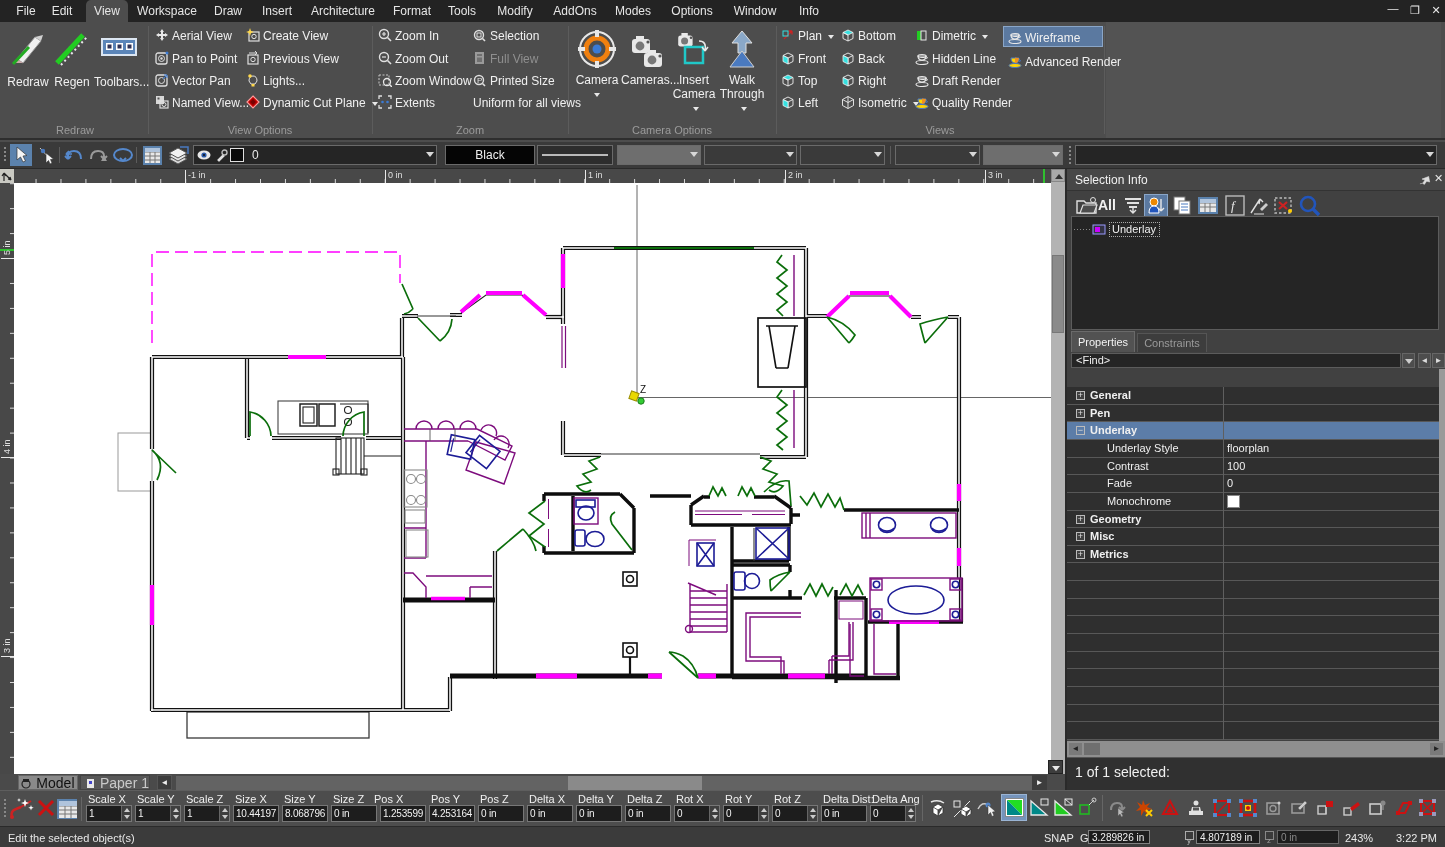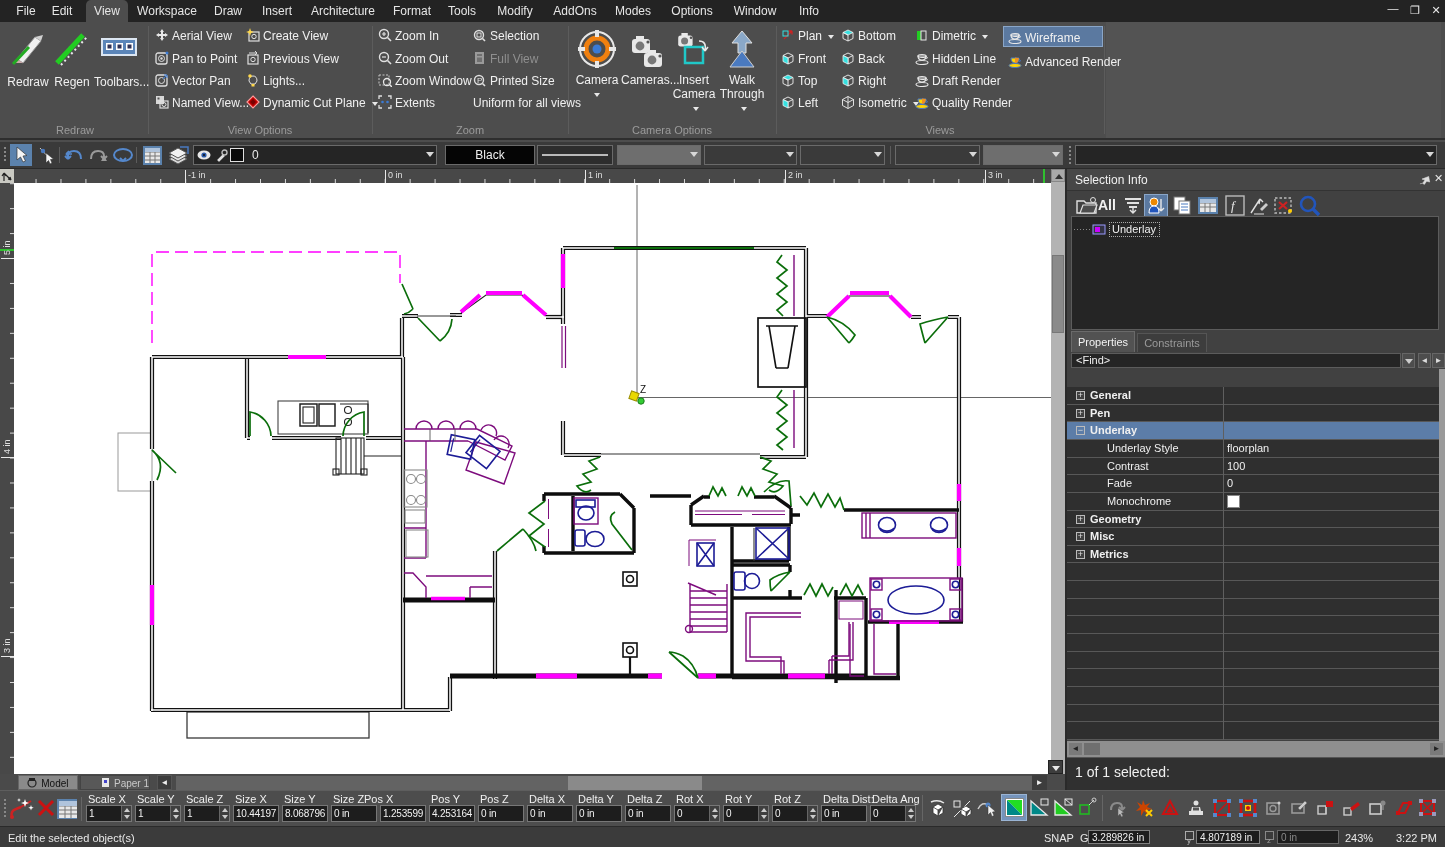--- a/index.html
+++ b/index.html
@@ -21,21 +21,21 @@
 #toolbar{position:absolute;left:0;top:142px;width:1445px;height:27px;background:#3a3a3a;border-bottom:1px solid #2a2a2a}
 .combo{position:absolute;top:3px;height:20px;border:1px solid #6a6a6a;background:#2a2a2a}
 .combo .arr{position:absolute;right:2px;top:6px;width:0;height:0;border-left:4px solid transparent;border-right:4px solid transparent;border-top:5px solid #d8d8d8}
 
 #corner{position:absolute;left:0;top:169px;width:14px;height:14px;background:#c9c9c2}
 #hruler{position:absolute;left:14px;top:169px;width:1037px;height:14px;background:#484848;overflow:hidden}
 #vruler{position:absolute;left:0;top:183px;width:14px;height:591px;background:#484848;overflow:hidden}
 #canvas{position:absolute;left:14px;top:183px;width:1037px;height:591px;background:#ffffff;overflow:hidden}
 #vscroll{position:absolute;left:1051px;top:169px;width:14px;height:605px;background:#b3b3b3}
 #bottomrow{position:absolute;left:0;top:774px;width:1065px;height:17px;background:#4a4a4a}
-.tab{position:absolute;top:1px;height:15px;font-size:10px;line-height:15px}
+.tab{position:absolute;top:1px;height:15px;font-size:14px;line-height:15px}
 
 #inspector{position:absolute;left:0;top:790px;width:1445px;height:36px;background:#4d4d4d;border-top:1px solid #5e5e5e}
 .flab{position:absolute;top:2px;font-size:11px;color:#f0f0f0}
 .fbox{position:absolute;top:14px;width:46px;height:17px;background:#1d1d1d;border:1px solid #777;color:#f2f2f2;font-size:10px;line-height:15px;padding-left:2px;white-space:nowrap;overflow:hidden;letter-spacing:-0.2px}
 .spin{position:absolute;right:0;top:0;width:10px;height:15px;background:#3f3f3f;border-left:1px solid #666}
 .spin:before{content:"";position:absolute;left:2px;top:2px;border-left:3px solid transparent;border-right:3px solid transparent;border-bottom:4px solid #ccc}
 .spin:after{content:"";position:absolute;left:2px;bottom:2px;border-left:3px solid transparent;border-right:3px solid transparent;border-top:4px solid #ccc}
 
 #statusbar{position:absolute;left:0;top:826px;width:1445px;height:21px;background:#3b3b3b;border-top:1px solid #2a2a2a;color:#e8e8e8;font-size:11px}
 .sfield{position:absolute;top:3px;height:14px;background:#1d1d1d;border:1px solid #808080;color:#f0f0f0;font-size:10px;line-height:13px;padding-left:3px}
@@ -793,21 +793,21 @@
     <div class="flab" style="left:137px">Scale Y</div>
         <div class="fbox" style="left:135px">1<div class="spin"></div></div>
     <div class="flab" style="left:186px">Scale Z</div>
         <div class="fbox" style="left:184px">1<div class="spin"></div></div>
     <div class="flab" style="left:235px">Size X</div>
         <div class="fbox" style="left:233px">10.44197</div>
     <div class="flab" style="left:284px">Size Y</div>
         <div class="fbox" style="left:282px">8.068796</div>
     <div class="flab" style="left:333px">Size Z</div>
         <div class="fbox" style="left:331px">0 in</div>
-    <div class="flab" style="left:364px">Pos X</div>
+    <div class="flab" style="left:374px">Pos X</div>
         <div class="fbox" style="left:380px">1.253599</div>
     <div class="flab" style="left:431px">Pos Y</div>
         <div class="fbox" style="left:429px">4.253164</div>
     <div class="flab" style="left:480px">Pos Z</div>
         <div class="fbox" style="left:478px">0 in</div>
     <div class="flab" style="left:529px">Delta X</div>
         <div class="fbox" style="left:527px">0 in</div>
     <div class="flab" style="left:578px">Delta Y</div>
         <div class="fbox" style="left:576px">0 in</div>
     <div class="flab" style="left:627px">Delta Z</div>

